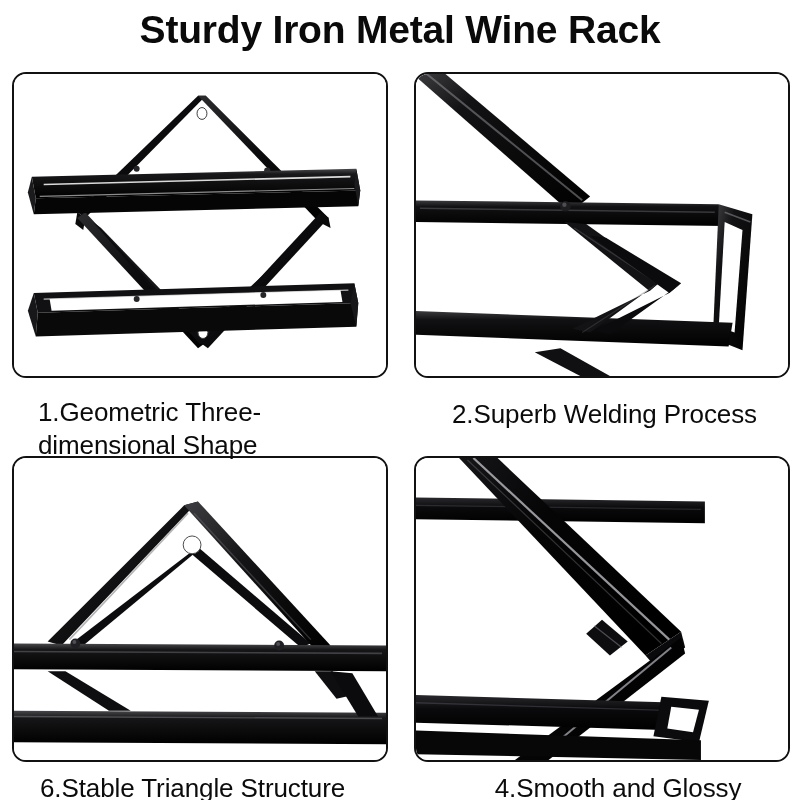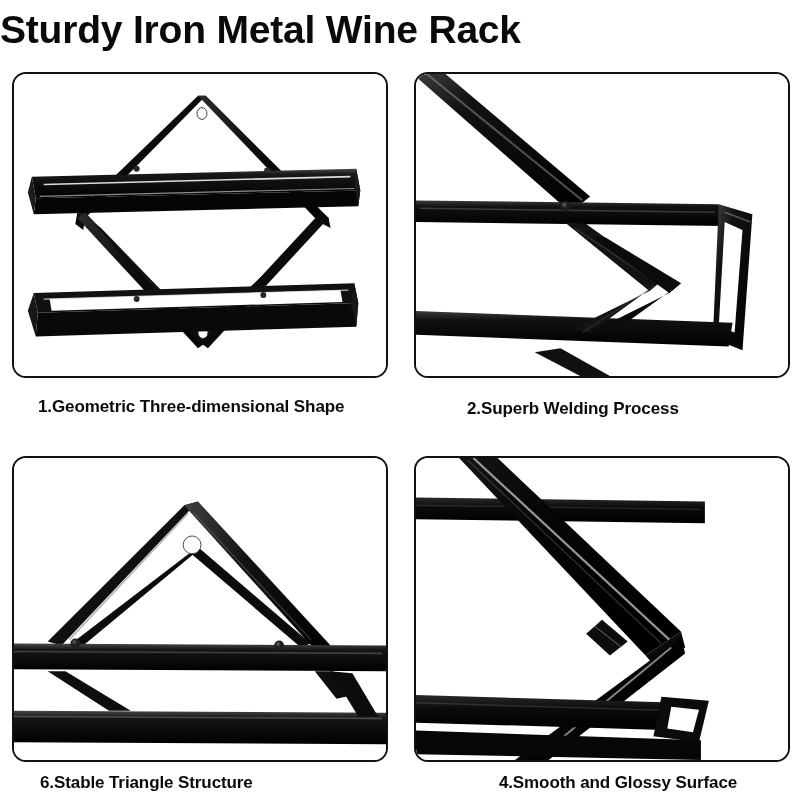--- a/index.html
+++ b/index.html
@@ -14,20 +14,21 @@
     overflow: hidden;
     position: relative;
   }
 
   
   .title {
     position: absolute;
     left: 0;
     top: 8px;
     width: 800px;
+    text-align: center;
     font-size: 39px;
     font-weight: bold;
     color: #0a0a0a;
     letter-spacing: -0.2px;
     white-space: nowrap;
   }
 
   
   .panel {
     position: absolute;
@@ -40,28 +41,28 @@
   .panel-1 { left: 12px;  top: 72px;  width: 376px; height: 306px; }
   .panel-2 { left: 414px; top: 72px;  width: 376px; height: 306px; }
   .panel-3 { left: 12px;  top: 456px; width: 376px; height: 306px; }
   .panel-4 { left: 414px; top: 456px; width: 376px; height: 306px; }
 
   .panel svg { display: block; width: 100%; height: 100%; }
 
   
   .caption {
     position: absolute;
-    font-size: 17px;
-    font-weight: bold;
+    font-size: 26px;
+    font-weight: normal;
     color: #0b0b0b;
     line-height: 1.26;
     letter-spacing: -0.1px;
   }
   .caption-1 { left: 38px;  top: 396px; width: 340px; }
-  .caption-2 { left: 452px; top: 398px; width: 330px; margin-left: 15px; }
+  .caption-2 { left: 452px; top: 398px; width: 330px; }
   .caption-3 { left: 40px;  top: 772px; width: 340px; }
   .caption-4 { left: 448px; top: 772px; width: 340px; text-align: center; }
 </style>
 </head>
 <body>
 
 <div class="title">Sturdy Iron Metal Wine Rack</div>
 
 <div class="panel panel-1">
   <svg viewBox="0 0 376 306" preserveAspectRatio="none">

